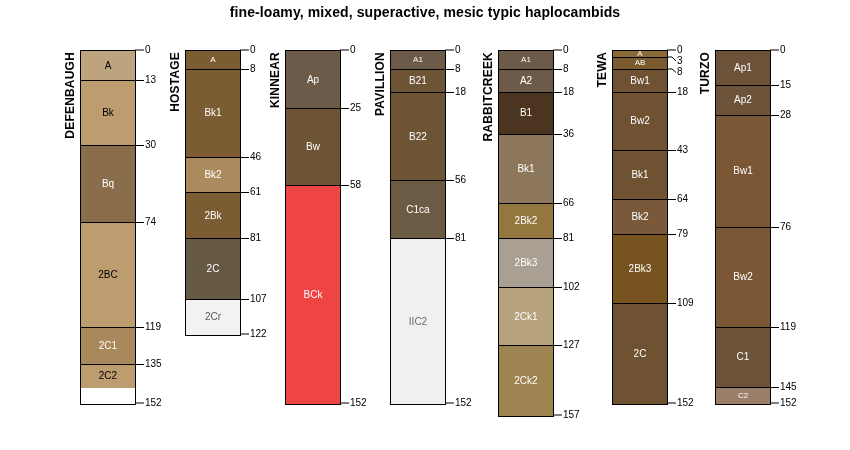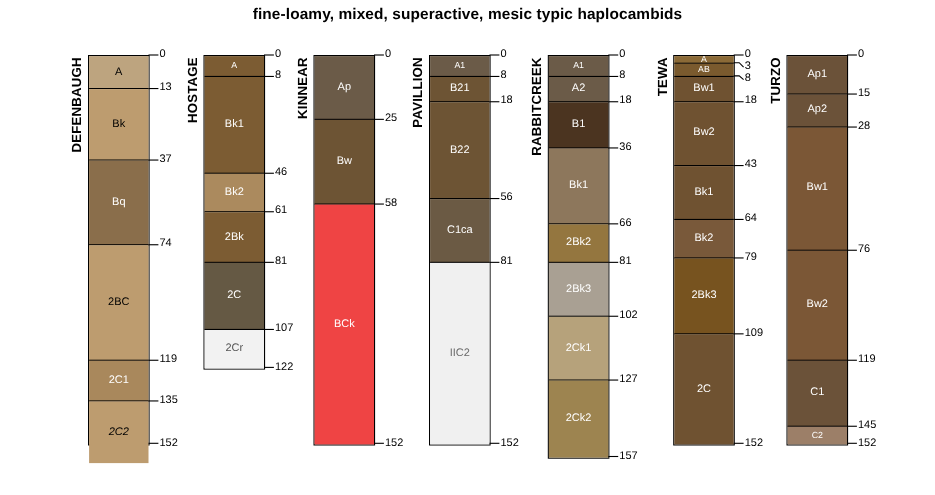--- a/index.html
+++ b/index.html
@@ -108,32 +108,32 @@
           </div>
           <div class="horizon" style="top: 95.325px; height: 76.725px; width: 54px; background: rgb(138, 110, 75);">
             <span class="horizon-label" style="color: rgb(255, 255, 255);">Bq</span>
           </div>
           <div class="horizon" style="top: 172.05px; height: 104.625px; width: 54px; background: rgb(189, 156, 111);">
             <span class="horizon-label" style="color: rgb(0, 0, 0);">2BC</span>
           </div>
           <div class="horizon" style="top: 276.675px; height: 37.2px; width: 54px; background: rgb(169, 136, 92);">
             <span class="horizon-label" style="color: rgb(255, 255, 255);">2C1</span>
           </div>
-          <div class="horizon" style="top: 313.875px; height: 56px; width: 54px; background: rgb(189, 156, 111); border-bottom: none; font-style: italic;">
+          <div class="horizon" style="top: 313.875px; height: 23px; width: 54px; background: rgb(189, 156, 111); border-bottom: none;">
             <span class="horizon-label" style="color: rgb(0, 0, 0);">2C2</span>
           </div>
         </div>
         <svg class="leader" width="12" height="8" style="left: 135px; top: 46px;">
           <path d="M0,4.0 L5,4.0 L9,4.0" stroke="#000000" stroke-width="1" fill="none"></path>
         </svg>
         <div class="depth-label" style="left: 145px; top: 45px;">0</div>
         <div class="depth-tick" style="left: 135px; top: 80px; width: 9px;"></div>
         <div class="depth-label" style="left: 145px; top: 75.225px;">13</div>
         <div class="depth-tick" style="left: 135px; top: 145px; width: 9px;"></div>
-        <div class="depth-label" style="left: 145px; top: 140.325px;">37</div>
+        <div class="depth-label" style="left: 145px; top: 140.325px;">30</div>
         <div class="depth-tick" style="left: 135px; top: 222px; width: 9px;"></div>
         <div class="depth-label" style="left: 145px; top: 217.05px;">74</div>
         <div class="depth-tick" style="left: 135px; top: 327px; width: 9px;"></div>
         <div class="depth-label" style="left: 145px; top: 321.675px;">119</div>
         <div class="depth-tick" style="left: 135px; top: 364px; width: 9px;"></div>
         <div class="depth-label" style="left: 145px; top: 358.875px;">135</div>
         <svg class="leader" width="12" height="8" style="left: 135px; top: 399.4px;">
           <path d="M0,4.0 L5,4.0 L9,4.0" stroke="#000000" stroke-width="1" fill="none"></path>
         </svg>
         <div class="depth-label" style="left: 145px; top: 398.4px;">152</div>

